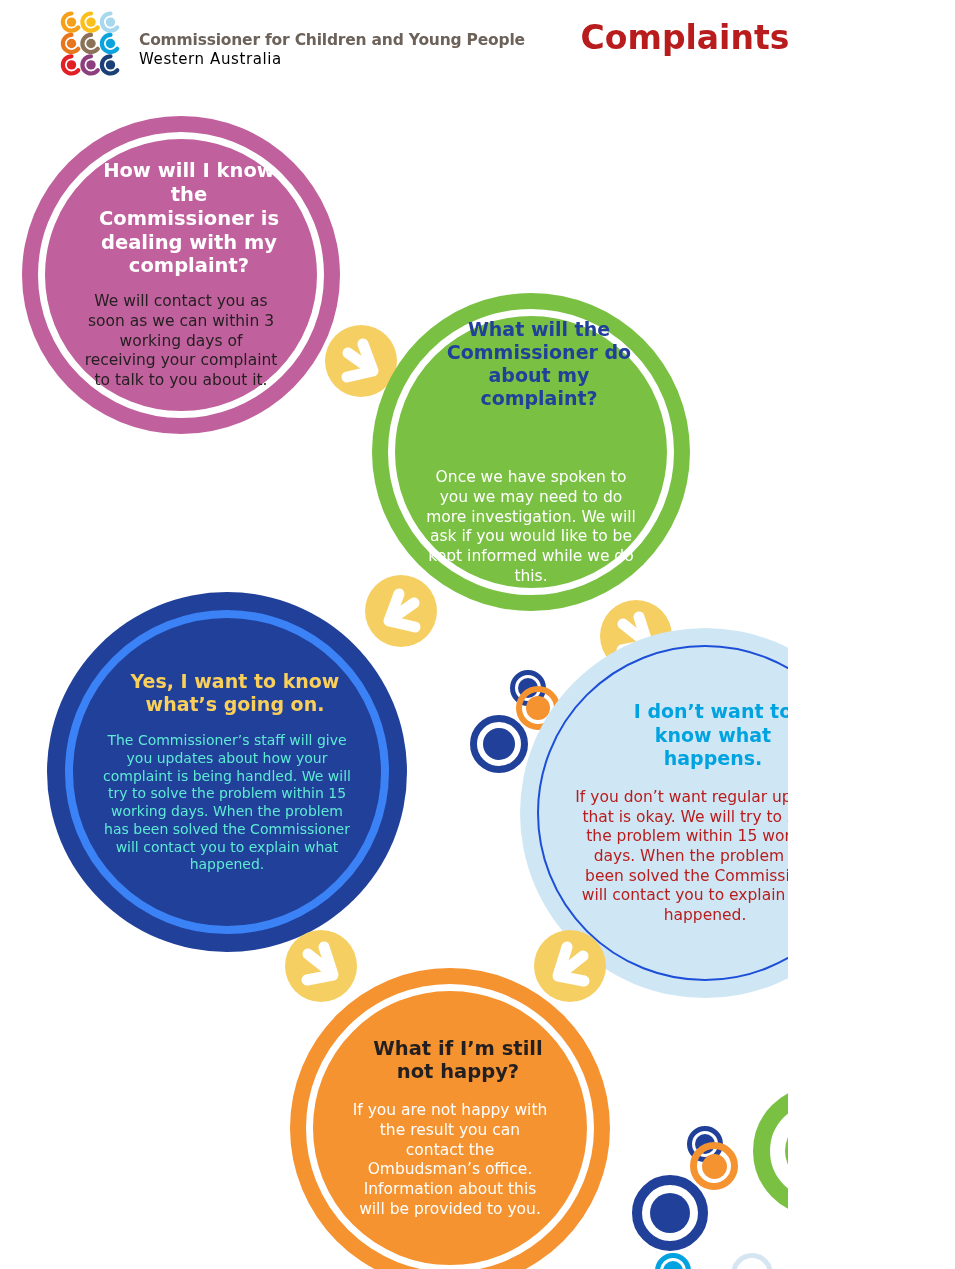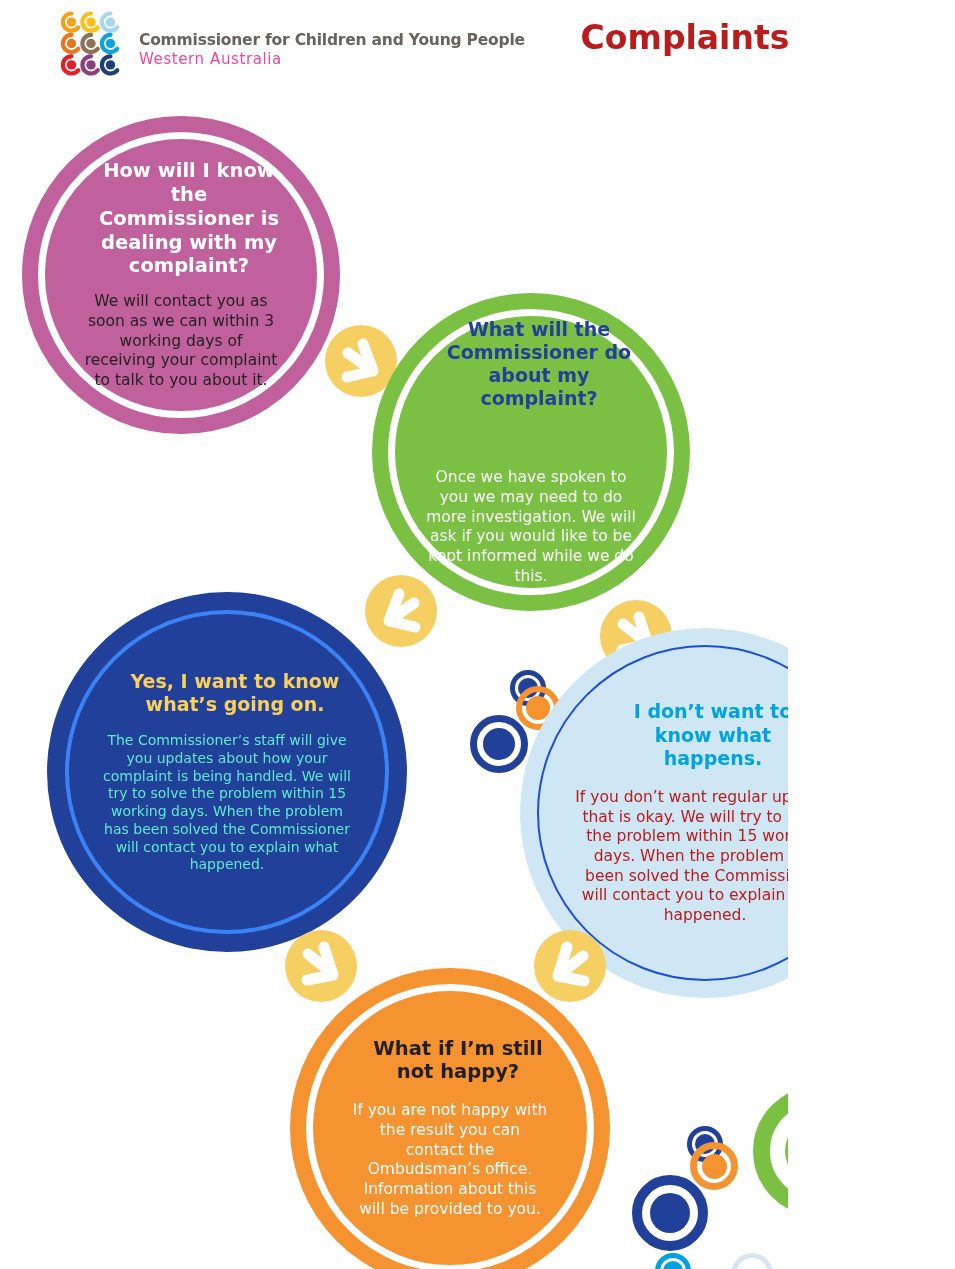--- a/index.html
+++ b/index.html
@@ -14,21 +14,21 @@
   #logo-mark{position:absolute;left:52px;top:8px;width:78px;height:72px;}
   #logo-text{position:absolute;left:139px;top:31px;}
   .logo-line1{
     font-family:"DejaVu Sans", sans-serif;
     font-weight:bold;font-size:15.5px;letter-spacing:-0.2px;
     color:#6d6259;line-height:19px;white-space:nowrap;
   }
   .logo-line2{
     font-family:"DejaVu Sans", sans-serif;
     font-weight:normal;font-size:15px;letter-spacing:0.6px;
-    color:#ec4899;line-height:19px;white-space:nowrap;
+    color:#000000;line-height:19px;white-space:nowrap;
   }
   #page-title{
     position:absolute;right:30px;top:18px;
     font-size:33px;color:#b91c1c;white-space:nowrap;
     font-family:"DejaVu Sans", sans-serif;
   }
   #page-title .t-bold{font-weight:bold;}
   #page-title .t-reg{font-weight:normal;}
 
   
@@ -184,21 +184,21 @@
   <div class="arrow-badge" style="left:600px;top:600px;width:72px;height:72px;">
     <svg width="72" height="72" viewBox="0 0 72 72">
       <g stroke="#ffffff" stroke-width="11" stroke-linecap="round" stroke-linejoin="round" fill="none">
         <path d="M23 24 L47 43"></path>
         <path d="M39 17 L48 45 L22 50"></path>
       </g>
     </svg>
   </div>
 
   <div class="bubble" style="left:47px;top:592px;width:360px;height:360px;background:#21409a;">
-    <div class="bubble-inner" style="left:18px;top:18px;width:324px;height:324px;background:#21409a;border:4px solid #3b82f6;padding:0 26px;">
+    <div class="bubble-inner" style="left:18px;top:18px;width:324px;height:324px;background:#21409a;border:8px solid #3b82f6;padding:0 26px;">
       <div class="bubble-head" style="color:#fad05a;font-size:19px;max-width:218px;margin-bottom:16px;">Yes, I want to know what’s going on.</div>
       <div class="bubble-body" style="color:#5eead4;font-size:14px;max-width:258px;">The Commissioner’s staff will give you updates about how your complaint is being handled. We will try to solve the problem within 15 working days. When the problem has been solved the Commissioner will contact you to explain what happened.</div>
     </div>
   </div>
 
   <div class="bubble" style="left:520px;top:628px;width:370px;height:370px;background:#cfe7f5;">
     <div class="bubble-inner" style="left:17px;top:17px;width:336px;height:336px;background:#cfe7f5;border:2px solid #1d4ed8;padding:0 22px;">
       <div class="bubble-head" style="color:#00a3e0;font-size:19px;max-width:214px;margin-bottom:18px;">I don’t want to know what happens.</div>
       <div class="bubble-body" style="color:#b91c1c;font-size:15.5px;max-width:266px;">If you don’t want regular updates that is okay. We will try to solve the problem within 15 working days. When the problem has been solved the Commissioner will contact you to explain what happened.</div>
     </div>

